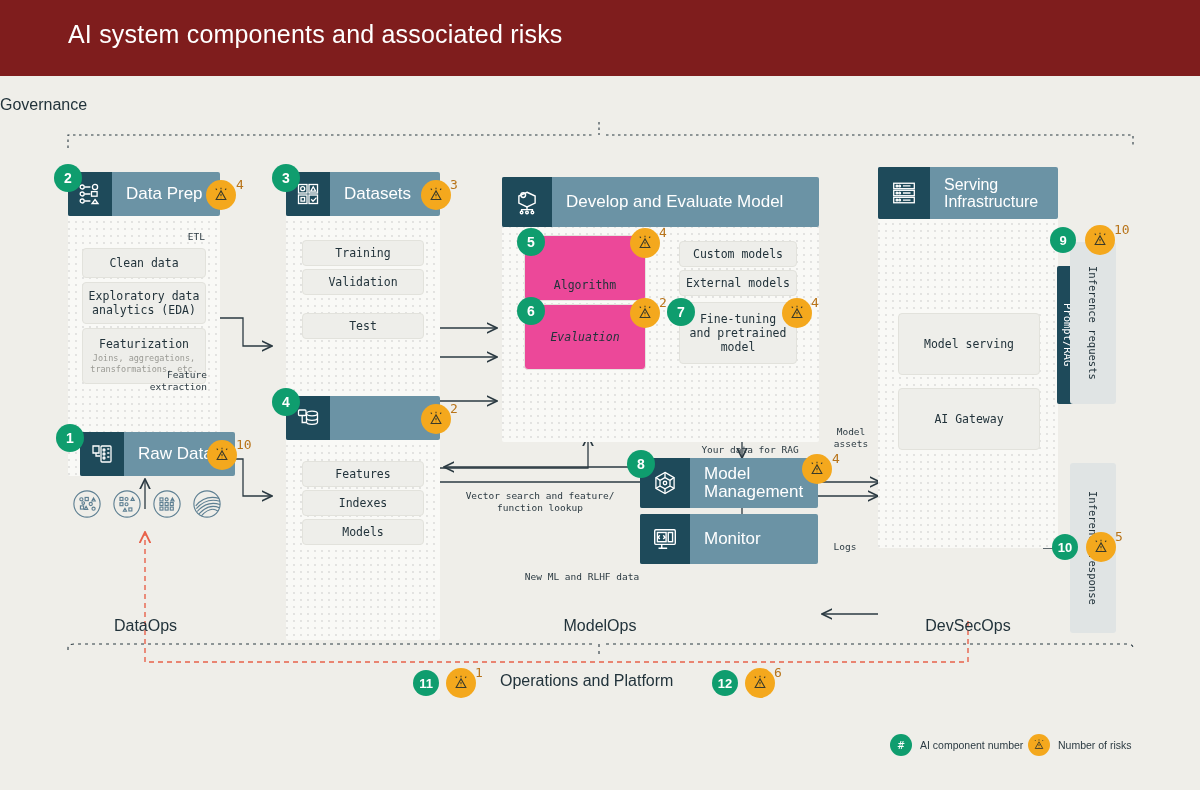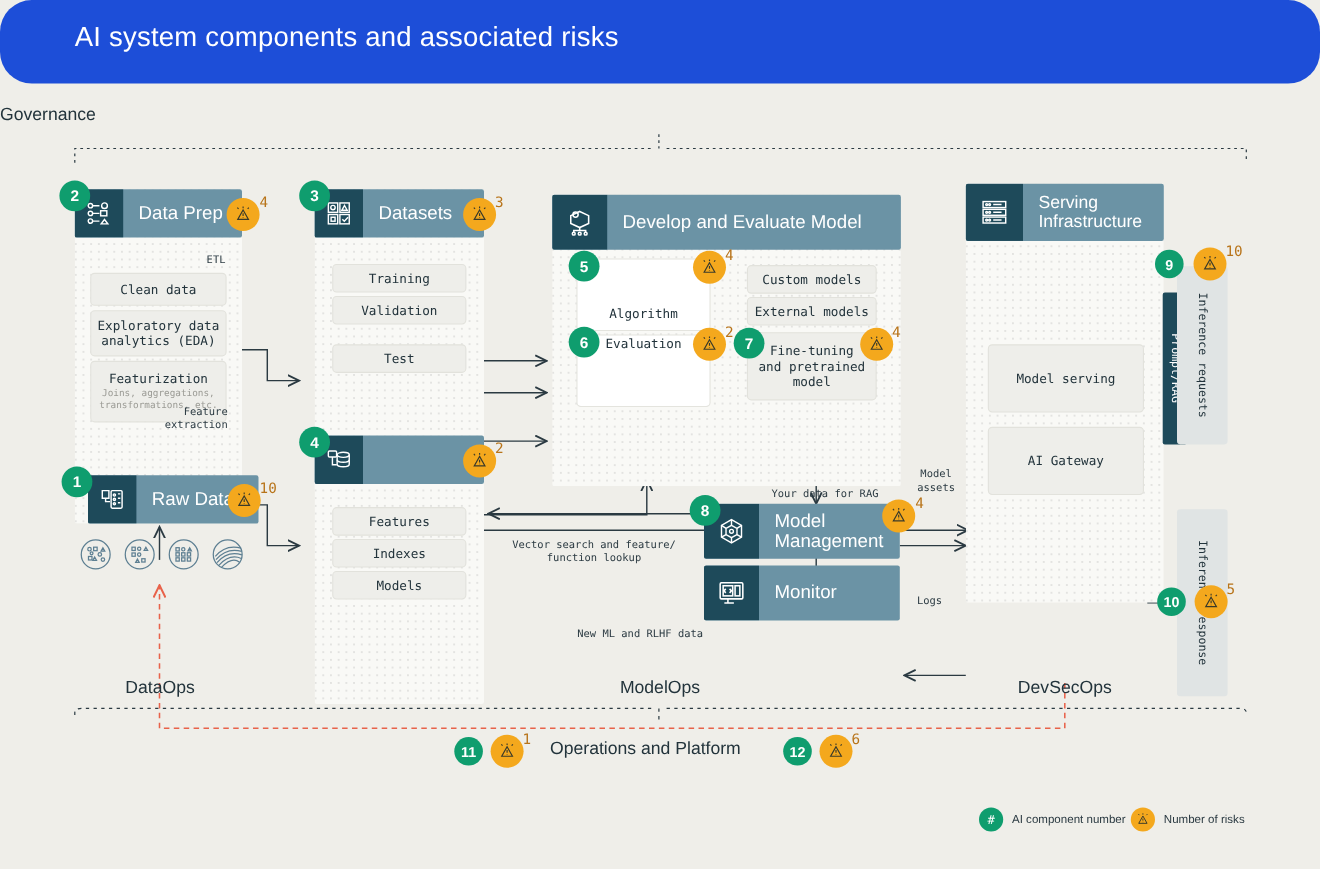--- a/index.html
+++ b/index.html
@@ -5,22 +5,21 @@
   * { box-sizing: border-box; margin: 0; padding: 0; }
   body {
     width: 1200px; height: 790px;
     background: #efeee9;
     font-family: "Liberation Sans", sans-serif;
     overflow: hidden;
     position: relative;
   }
   .header {
     position: absolute; left: 0; top: 0; width: 1200px; height: 76px;
-    background: #1d4ed8;
-    border-radius: 29px;
+    background: #7f1d1d;
   }
   .header-title {
     position: absolute; left: 68px; top: 20px;
     color: #ffffff; font-size: 25px; font-weight: 400; letter-spacing: .2px;
   }
   .canvas { position: absolute; left: 0; top: 76px; width: 1200px; height: 714px; }
   svg.wires { position: absolute; left: 0; top: 0; width: 1200px; height: 714px; pointer-events: none; }
 
   
   .panel {
@@ -48,21 +47,21 @@
   
   .ibox {
     position: absolute; background: #eeeeea; border: 1px solid #e2e2dc;
     border-radius: 4px; display: flex; flex-direction: column;
     align-items: center; justify-content: center; text-align: center;
     font-family: "DejaVu Sans Mono", monospace; font-size: 11.5px; color: #22333b;
   }
   .ibox .sub {
     font-size: 8.5px; color: #9a9a94; margin-top: 2px; line-height: 1.25;
   }
-  .ibox.plain { background: #ffffff; border-color: #e4e4de; }
+  .ibox.plain { background: #ec4899; border-color: #e4e4de; }
 
   
   .num {
     position: absolute; width: 28px; height: 28px; border-radius: 50%;
     background: #0f9d6e; color: #fff; display: flex; align-items: center;
     justify-content: center; font-size: 14px; font-weight: 700; z-index: 6;
     font-family: "Liberation Sans", sans-serif;
   }
   .num.sm { width: 26px; height: 26px; font-size: 13px; }
   .risk {
@@ -376,21 +375,21 @@
   <div class="num" style="left:517px; top:152px;">5</div>
   <div class="risk" style="left:630px; top:152px;">
     <svg width="18" height="18" viewBox="0 0 24 24" fill="none" stroke="#3a3a2a" stroke-width="1.4">
       <path d="M12 6.5 L18.5 18 H5.5 Z"></path>
         <path d="M12 10.5v3.3M12 15.6v.6"></path>
       <path d="M6.5 5.2 L5 3.6M17.5 5.2 L19 3.6M12 4.4V2.4"></path>
     </svg>
   </div>
   <div class="riskcount" style="left:659px; top:149px;">4</div>
 
-  <div class="ibox plain" style="left:524px; top:228px; width:122px; height:66px; justify-content:flex-start; padding-bottom:0;">
+  <div class="ibox plain" style="left:524px; top:228px; width:122px; height:66px; justify-content:center; padding-bottom:0;font-style:italic;">
     <span>Evaluation</span>
   </div>
   <div class="num" style="left:517px; top:221px;">6</div>
   <div class="risk" style="left:630px; top:222px;">
     <svg width="18" height="18" viewBox="0 0 24 24" fill="none" stroke="#3a3a2a" stroke-width="1.4">
       <path d="M12 6.5 L18.5 18 H5.5 Z"></path>
         <path d="M12 10.5v3.3M12 15.6v.6"></path>
       <path d="M6.5 5.2 L5 3.6M17.5 5.2 L19 3.6M12 4.4V2.4"></path>
     </svg>
   </div>

